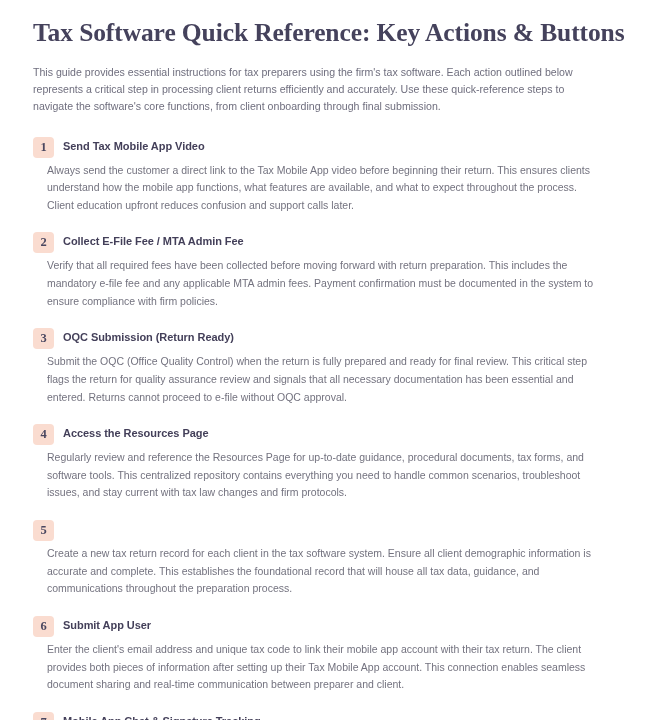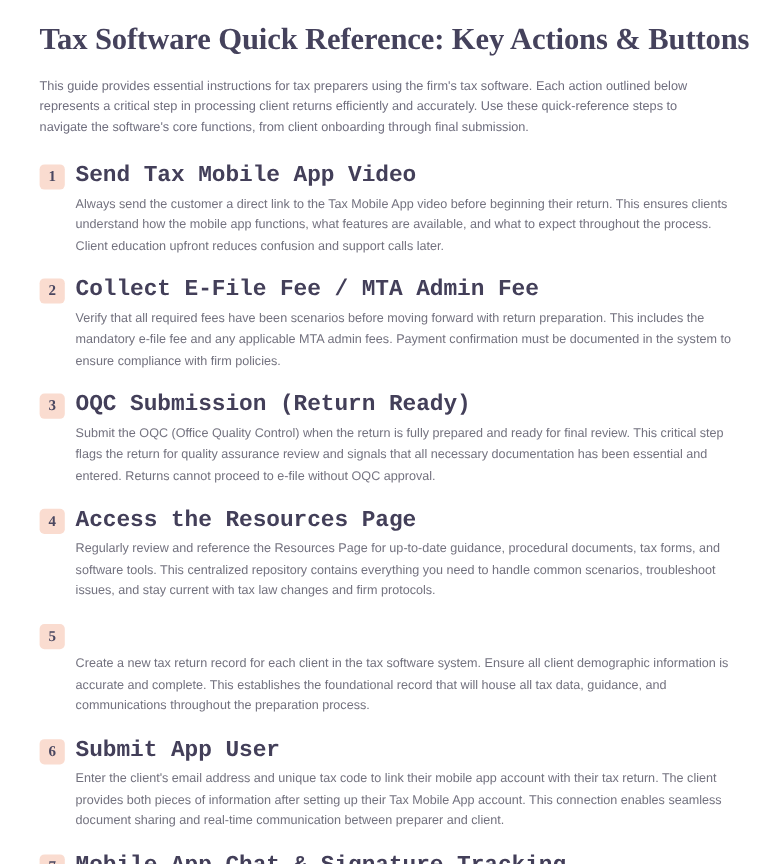--- a/index.html
+++ b/index.html
@@ -58,29 +58,29 @@
     color: #4a4760;
     font-family: "Liberation Serif", "DejaVu Serif", serif;
     font-weight: bold;
     font-size: 12.5px;
     line-height: 21px;
     text-align: center;
     margin-right: 9px;
     margin-top: 1px;
   }
   .step-title {
-    font-family: Liberation Mono, monospace;
+    font-family: Liberation Sans, sans-serif;
     font-weight: bold;
-    font-size: 19px;
+    font-size: 11px;
     line-height: 21px;
     color: #433f59;
     letter-spacing: -0.05px;
   }
   .step-desc {
-    margin: 0 0 0 30px;
+    margin: 0 0 0 14px;
     font-size: 10.5px;
     line-height: 1.68;
     color: #73727f;
     max-width: 552px;
   }
 </style>
 </head>
 <body>
 
 <div class="page">
@@ -97,21 +97,21 @@
         <span class="step-title">Send Tax Mobile App Video</span>
       </div>
       <p class="step-desc">Always send the customer a direct link to the Tax Mobile App video before beginning their return. This ensures clients understand how the mobile app functions, what features are available, and what to expect throughout the process. Client education upfront reduces confusion and support calls later.</p>
     </li>
 
     <li class="step">
       <div class="step-head">
         <span class="step-badge">2</span>
         <span class="step-title">Collect E-File Fee / MTA Admin Fee</span>
       </div>
-      <p class="step-desc">Verify that all required fees have been scenarios before moving forward with return preparation. This includes the mandatory e-file fee and any applicable MTA admin fees. Payment confirmation must be documented in the system to ensure compliance with firm policies.</p>
+      <p class="step-desc">Verify that all required fees have been collected before moving forward with return preparation. This includes the mandatory e-file fee and any applicable MTA admin fees. Payment confirmation must be documented in the system to ensure compliance with firm policies.</p>
     </li>
 
     <li class="step">
       <div class="step-head">
         <span class="step-badge">3</span>
         <span class="step-title">OQC Submission (Return Ready)</span>
       </div>
       <p class="step-desc">Submit the OQC (Office Quality Control) when the return is fully prepared and ready for final review. This critical step flags the return for quality assurance review and signals that all necessary documentation has been essential and entered. Returns cannot proceed to e-file without OQC approval.</p>
     </li>
 

